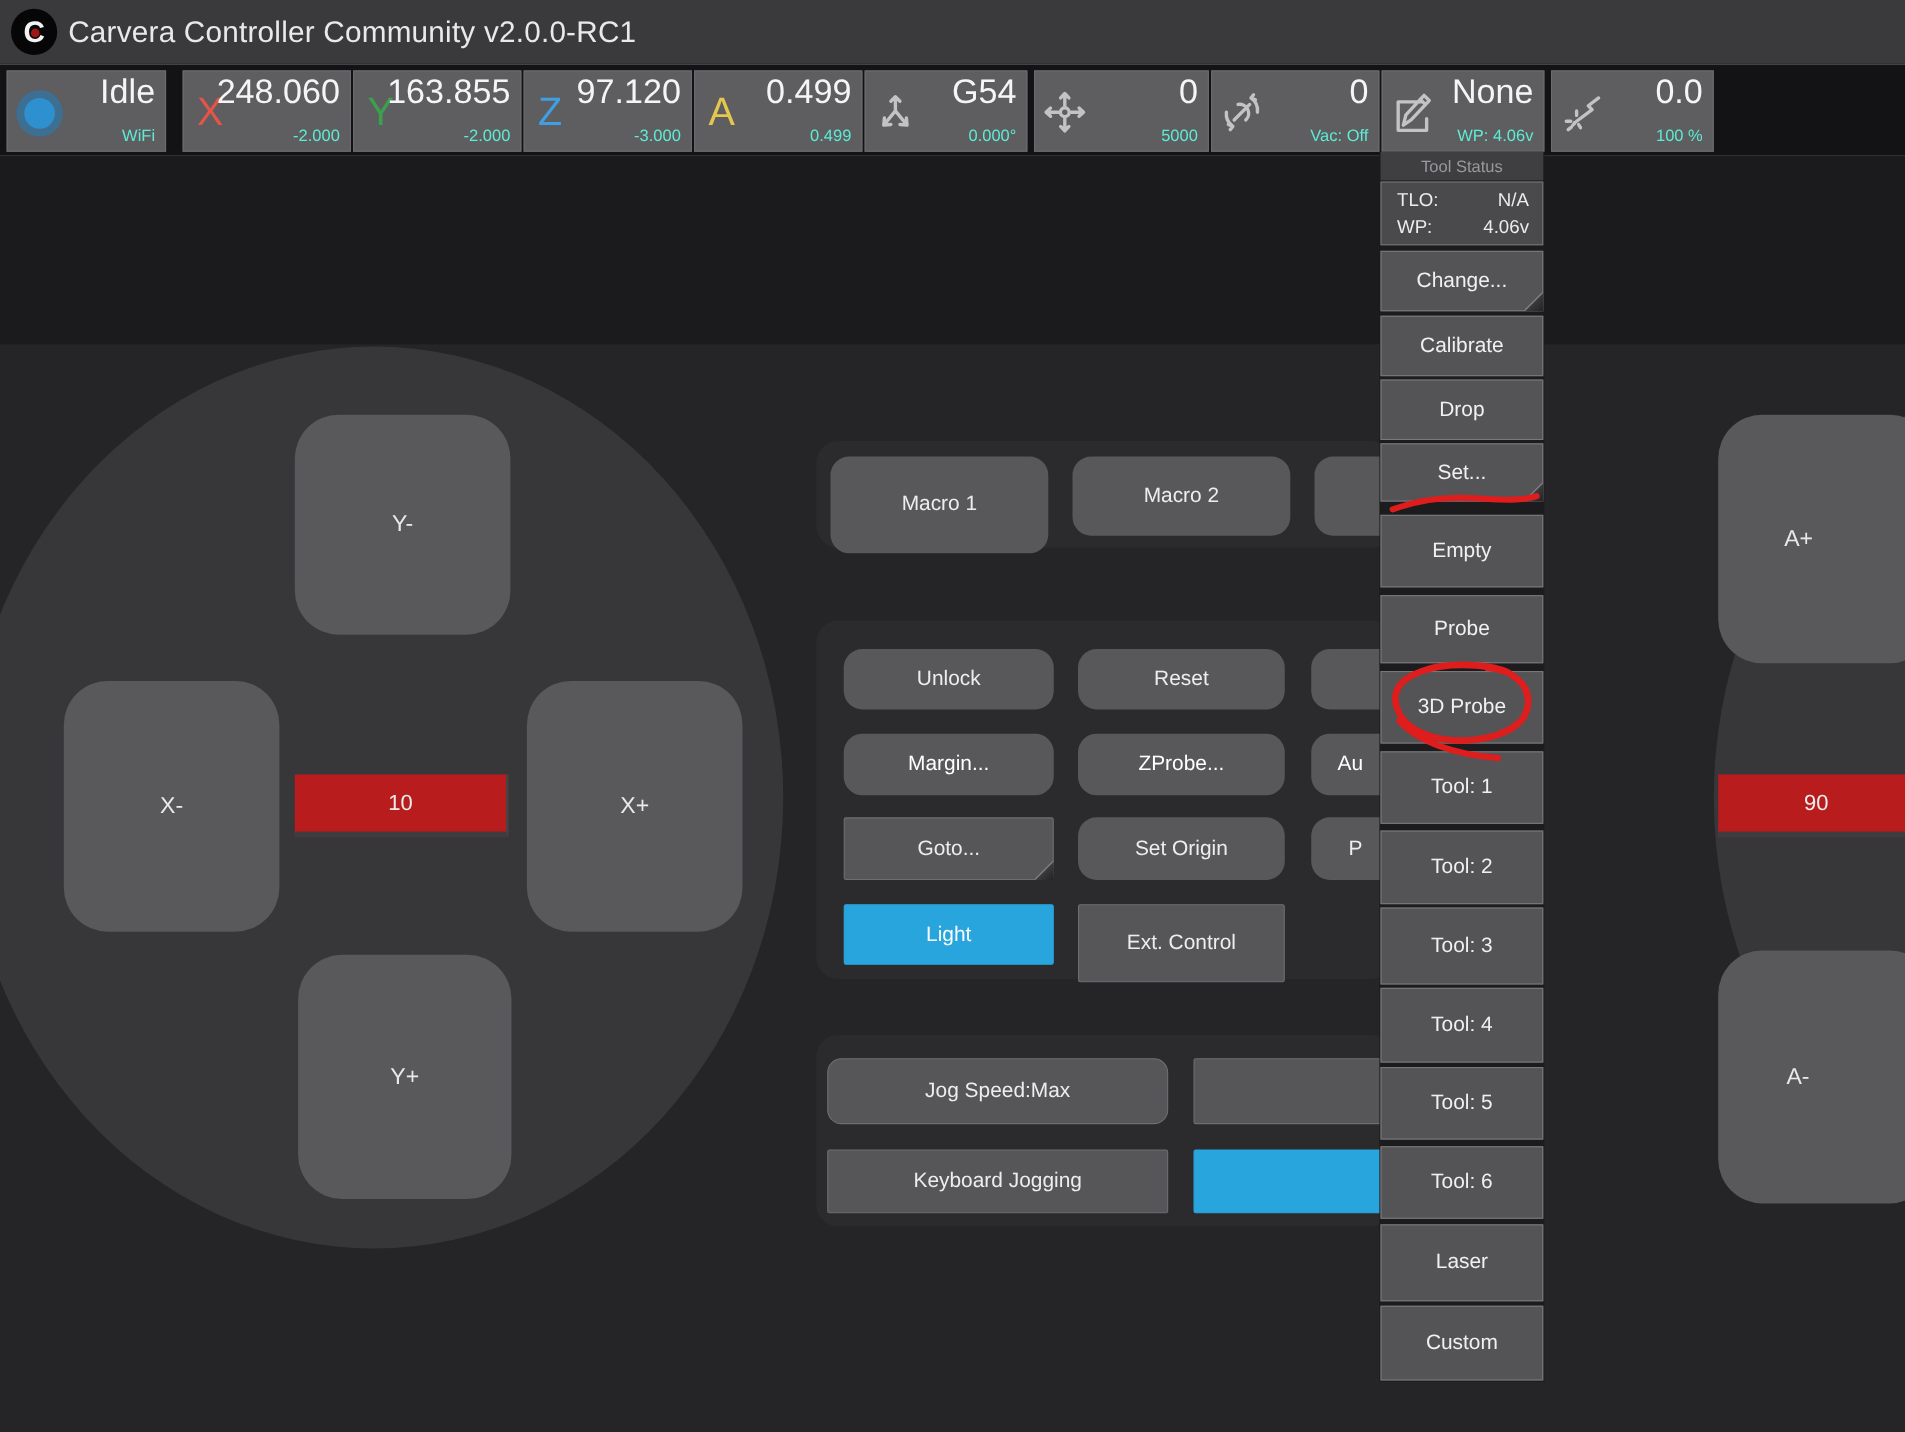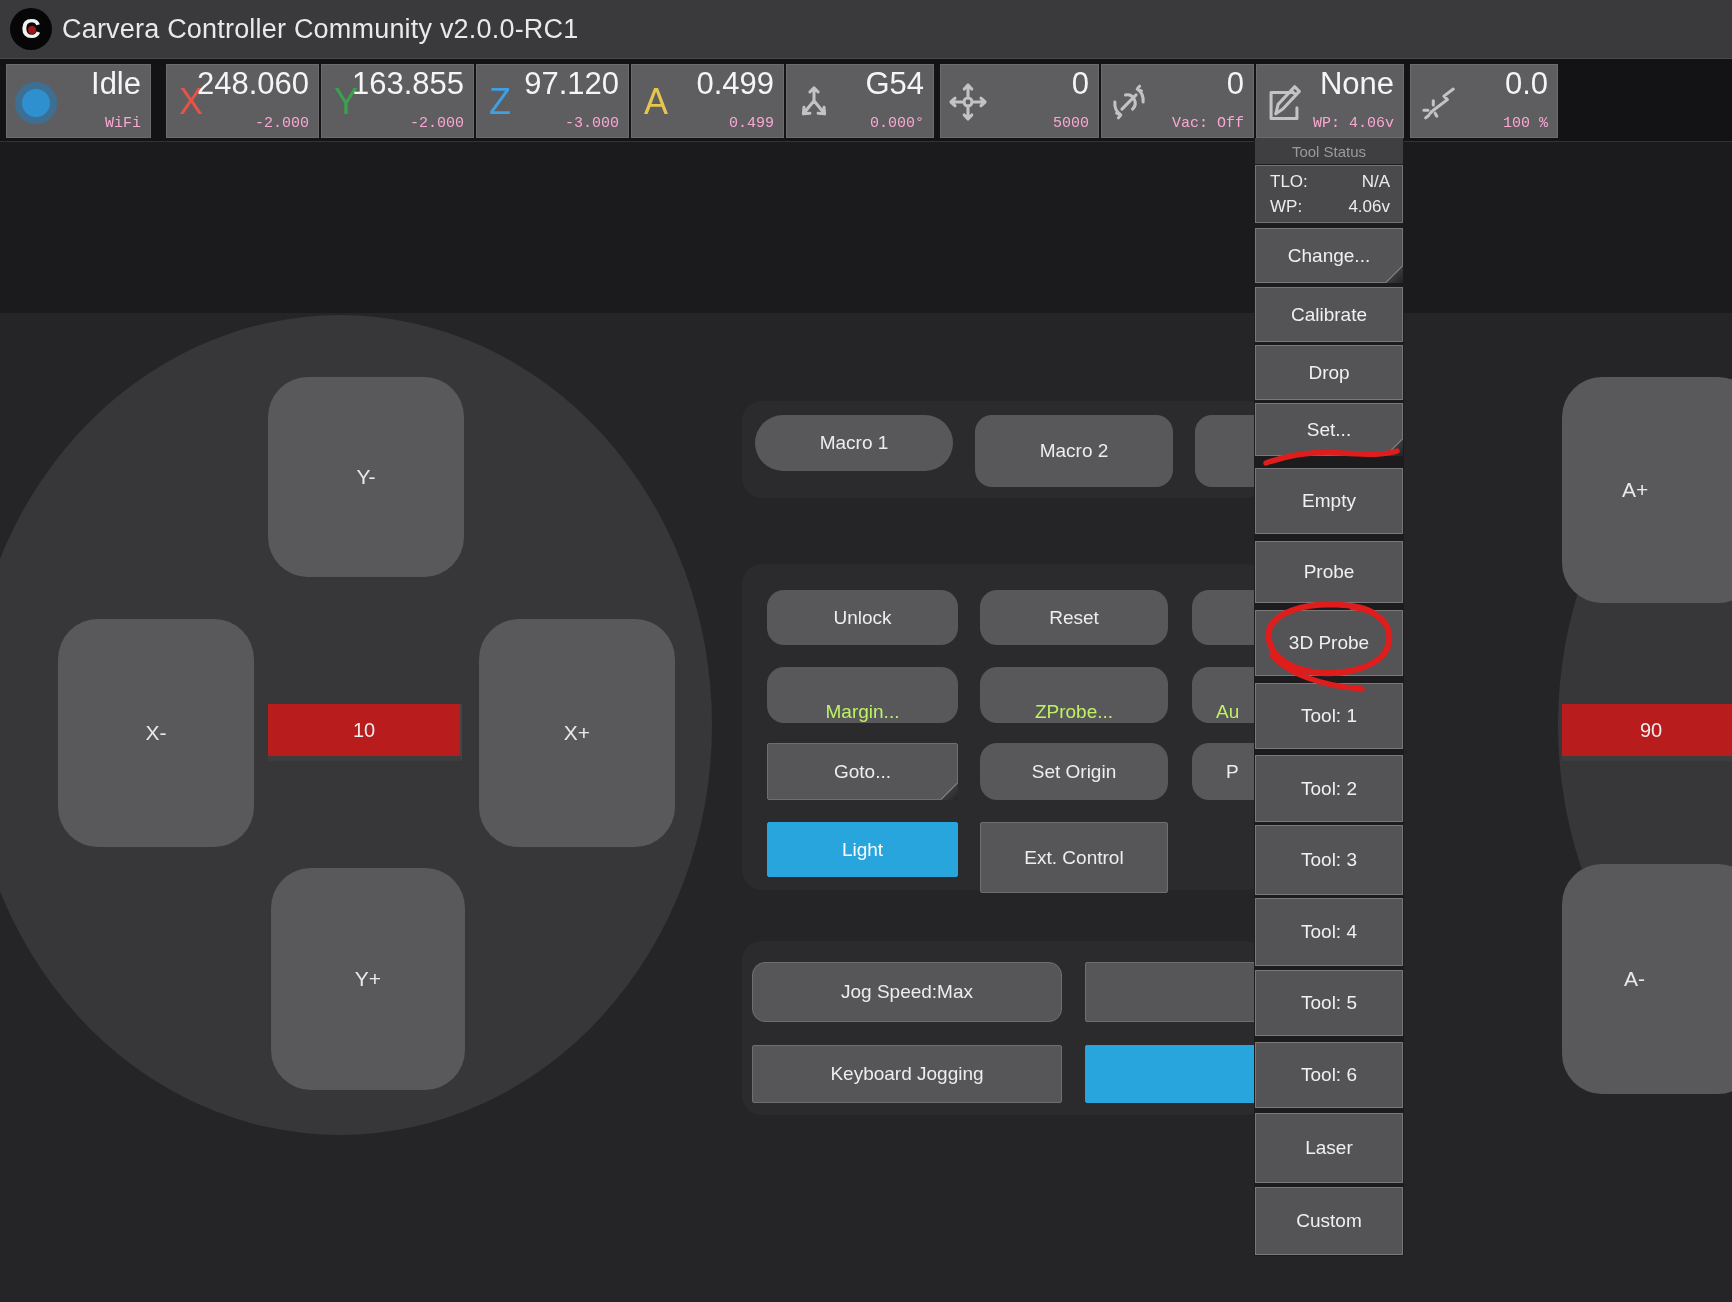--- a/index.html
+++ b/index.html
@@ -15,40 +15,40 @@
   .logo .c{position:absolute;left:0;top:0;width:100%;height:100%;display:flex;align-items:center;justify-content:center;
     color:#f2f2f2;font-size:27px;font-weight:bold;}
   .logo .dot{position:absolute;left:18px;top:18px;width:8px;height:8px;border-radius:50%;background:#a01616;}
   .apptitle{position:absolute;left:62px;top:0;height:58px;display:flex;align-items:center;
     font-size:27px;color:#e9e9ea;letter-spacing:.2px;}
   
   .statusrow{position:absolute;left:0;top:58px;width:100%;height:84px;background:#131315;
     border-top:1px solid #4a4a4d;border-bottom:1px solid #333336;}
   .cell{position:absolute;top:5px;height:74px;background:#5e5e61;border:1px solid #6b6b6e;}
   .cv{position:absolute;right:9px;top:1px;font-size:31px;color:#f5f5f6;}
-  .cs{position:absolute;right:9px;bottom:5px;font-size:15px;color:#f9a8d4;font-family:Liberation Mono, monospace;}
+  .cs{position:absolute;right:9px;bottom:5px;font-size:15px;color:#5eead4;}
   .cl{position:absolute;left:12px;top:16px;font-size:36px;}
   .lx{color:#e65347;} .ly{color:#3aa24d;} .lz{color:#3f9fe2;} .la{color:#e5c64e;}
   .cicon{position:absolute;left:7px;top:17px;width:40px;height:40px;}
   .cicon svg{width:40px;height:40px;stroke:#c3c3c5;fill:none;stroke-width:2.6;stroke-linecap:round;stroke-linejoin:round;}
   .conn-dot{position:absolute;left:8px;top:17px;width:42px;height:42px;border-radius:50%;
     background:#3d6f93;box-shadow:inset 0 0 0 7px #3d6f93;}
   .conn-dot::after{content:"";position:absolute;left:7px;top:7px;width:28px;height:28px;border-radius:50%;background:#2e90cf;}
   
   .topband{position:absolute;left:0;top:142px;width:100%;height:171px;background:#1b1b1d;}
   .bigcircle{position:absolute;width:744px;height:820px;border-radius:50%;background:#37373a;top:315px;}
   .leftcircle{left:-32px;} .rightcircle{left:1558px;}
   .panel{position:absolute;left:742px;width:524px;background:#2b2b2d;border-radius:20px;}
   
   .btn{position:absolute;display:flex;align-items:center;justify-content:center;
     background:#58585b;color:#ededee;font-size:19px;cursor:default;white-space:nowrap;}
   .rounded{border-radius:17px;}
   .sq{border-radius:2px;border:1px solid #6e6e71;background:#565659;}
   .blue{background:#29a5dd;border:1px solid #29a5dd;color:#fbfbfc;}
-  .disabled{color:#bef264;align-items:flex-end;}
+  .disabled{color:#ffffff;}
   .padbtn{background:#59595c;border-radius:40px;font-size:21px;color:#e9e9ea;}
   .field{background:#b91c1c;border-bottom:5px solid #3d3d40;border-right:2px solid #454548;font-size:20px;}
   .fold::after{content:"";position:absolute;right:-1px;bottom:-1px;width:17px;height:17px;
     background:linear-gradient(135deg,rgba(0,0,0,0) 44%,#8a8a8e 48%,#3a3a3d 53%,#232326 100%);}
   
   .menu{position:absolute;left:1254px;top:138px;width:150px;height:1118px;background:#1c1c1e;z-index:50;}
   .menu-header{position:absolute;left:1px;right:1px;top:0;height:26px;background:#3f3f42;color:#9a9a9d;
     font-size:15px;display:flex;align-items:center;justify-content:center;}
   .menu-info{position:absolute;left:1px;right:1px;top:27px;height:58px;background:#4a4a4d;border:1px solid #737376;
     padding:3px 12px 3px 14px;display:flex;flex-direction:column;justify-content:space-around;}
@@ -87,21 +87,21 @@
       <span style="position:absolute;left:60px;">A+</span>
     </div>
   <div class="btn field" style="left:1562px;top:704px;width:196px;height:57px;">
       <span style="position:absolute;left:78px;">90</span>
     </div>
   <div class="btn padbtn" style="left:1562px;top:864px;width:196px;height:230px;">
       <span style="position:absolute;left:62px;">A-</span>
     </div>
 
   <div class="panel" style="top:401px;height:97px;"></div>
-  <div class="btn rounded" style="left:755px;top:415px;width:198px;height:56px;border-radius:28px;">
+  <div class="btn rounded" style="left:755px;top:415px;width:198px;height:88px;">
       <span>Macro 1</span>
     </div>
   <div class="btn rounded" style="left:975px;top:415px;width:198px;height:72px;">
       <span>Macro 2</span>
     </div>
   <div class="btn rounded" style="left:1195px;top:415px;width:198px;height:72px;">
       <span></span>
     </div>
 
   <div class="panel" style="top:564px;height:326px;"></div>

